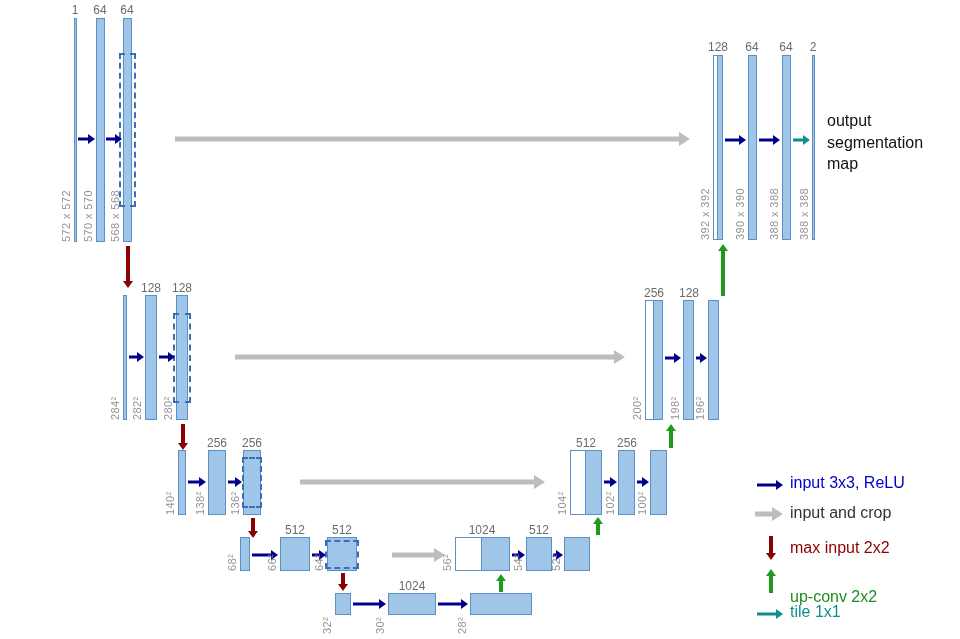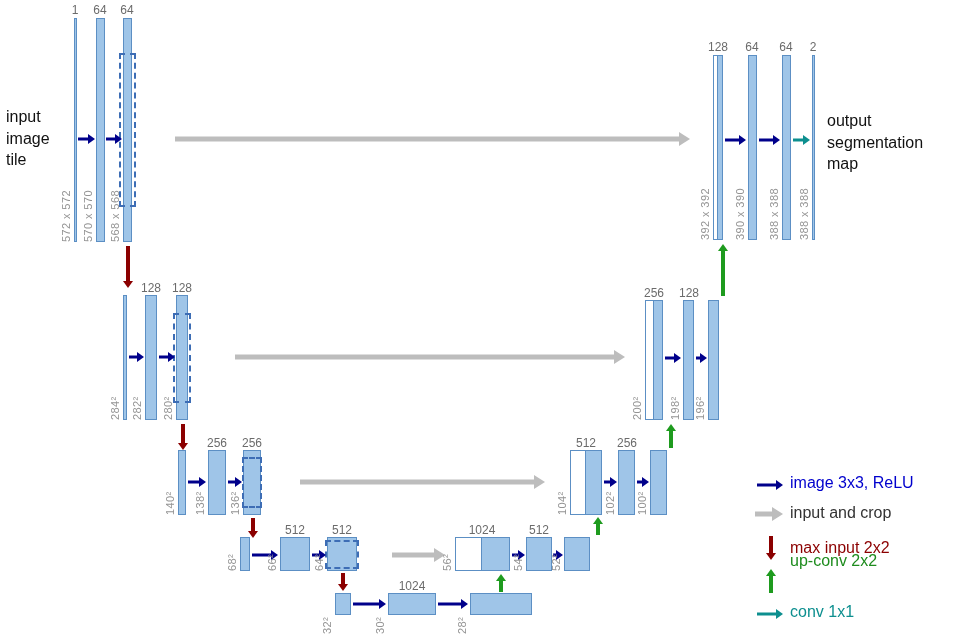--- a/index.html
+++ b/index.html
@@ -75,23 +75,20 @@
       <span class="shaft"></span>
       <span class="head"></span>
     </div>
   <div class="arrow right c-conv" style="left:106px;top:133px;width:16px;height:12px">
       <span class="shaft"></span>
       <span class="head"></span>
     </div>
   <div class="vlabel" style="left:60px;top:180px;height:62px">572 x 572</div>
   <div class="vlabel" style="left:82px;top:180px;height:62px">570 x 570</div>
   <div class="vlabel" style="left:109px;top:180px;height:62px">568 x 568</div>
-  <div class="iolabel" style="left:6px;top:106px;width:66px">input
-image
-tile</div>
   <div class="arrow down c-pool" style="left:121px;top:246px;width:13px;height:42px">
       <span class="shaft"></span>
       <span class="head"></span>
     </div>
 
   <div class="chlabel" style="left:139px;top:281px;width:24px">128</div>
   <div class="chlabel" style="left:170px;top:281px;width:24px">128</div>
   <div class="fbox" style="left:123px;top:295px;width:4px;height:125px"></div>
   <div class="fbox" style="left:145px;top:295px;width:12px;height:125px"></div>
   <div class="fbox" style="left:176px;top:295px;width:12px;height:125px"></div>
@@ -268,39 +265,39 @@
   <div class="vlabel" style="left:768px;top:178px;height:62px">388 x 388</div>
   <div class="vlabel" style="left:798px;top:178px;height:62px">388 x 388</div>
   <div class="iolabel" style="left:827px;top:110px;width:140px">output
 segmentation
 map</div>
 
   <div class="arrow right c-conv" style="left:757px;top:479px;width:26px;height:12px">
       <span class="shaft"></span>
       <span class="head"></span>
     </div>
-  <div class="leglabel t-conv" style="left:790px;top:474px">image 3x3, ReLU</div>
+  <div class="leglabel t-conv" style="left:790px;top:474px">input 3x3, ReLU</div>
 
   <div class="arrow right gray-a c-copy" style="left:755px;top:507px;width:28px;height:14px">
       <span class="shaft"></span>
       <span class="head"></span>
     </div>
   <div class="leglabel t-copy" style="left:790px;top:504px">input and crop</div>
 
   <div class="arrow down c-pool" style="left:764px;top:536px;width:13px;height:24px">
       <span class="shaft"></span>
       <span class="head"></span>
     </div>
   <div class="leglabel t-pool" style="left:790px;top:539px">max input 2x2</div>
 
   <div class="arrow up c-up" style="left:764px;top:569px;width:13px;height:24px">
       <span class="shaft"></span>
       <span class="head"></span>
     </div>
-  <div class="leglabel t-up" style="left:790px;top:552px">up-conv 2x2</div>
+  <div class="leglabel t-up" style="left:790px;top:588px">up-conv 2x2</div>
 
   <div class="arrow right c-one" style="left:757px;top:608px;width:26px;height:12px">
       <span class="shaft"></span>
       <span class="head"></span>
     </div>
-  <div class="leglabel t-one" style="left:790px;top:603px">conv 1x1</div>
+  <div class="leglabel t-one" style="left:790px;top:603px">tile 1x1</div>
 
 </div>
 
 </body></html>

